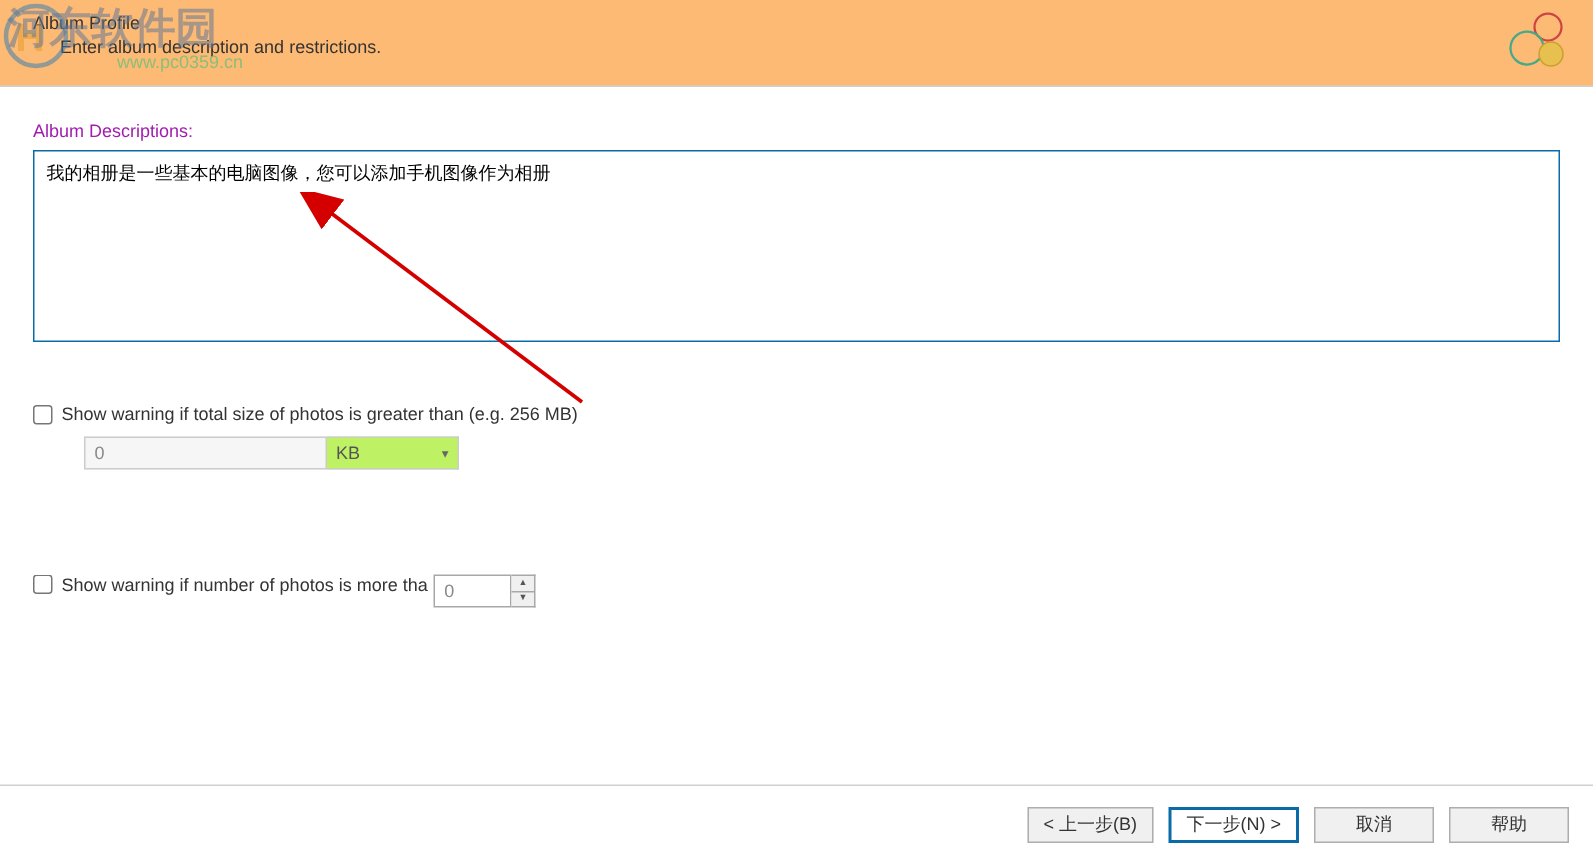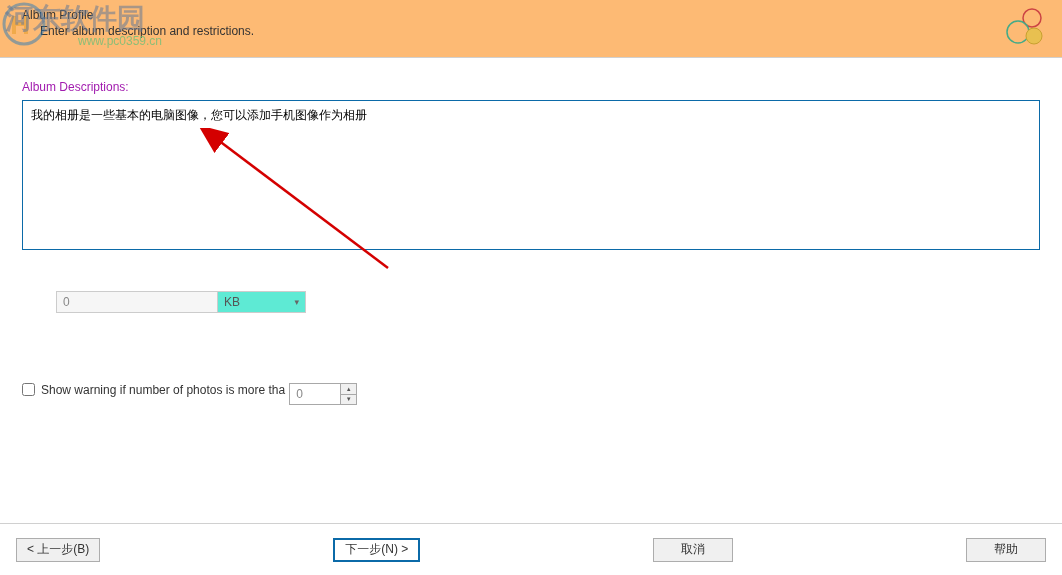--- a/index.html
+++ b/index.html
@@ -69,21 +69,21 @@
       padding: 22px;
     }
     .label {
       font-size: 12px;
       color: #a21caf;
       margin-bottom: 6px;
       display: block;
     }
     .description-box {
       width: 100%;
-      height: 150px;
+      height: 128px;
       border: 1px solid #0b6aa8;
       padding: 6px 8px;
       font-size: 12px;
       font-family: Liberation Mono, monospace;
       resize: none;
       outline: none;
       margin-bottom: 38px;
       position: relative;
     }
     .row {
@@ -114,21 +114,21 @@
       padding: 2px 6px;
       font-size: 12px;
       color: #888;
       background: #f6f6f6;
     }
     .unit-select {
       width: 88px;
       height: 22px;
       border: 1px solid #ccc;
       border-left: none;
-      background: #5eead4;
+      background: #bef264;
       font-size: 12px;
       color: #555;
       padding: 0 6px;
       display: flex;
       align-items: center;
       justify-content: space-between;
     }
     .chev { font-size: 9px; color: #666; }
     .row2 {
       display: flex;
@@ -169,21 +169,21 @@
     .spin-btn + .spin-btn { border-top: 1px solid #a8a8a8; }
     .footer {
       position: absolute;
       bottom: 0;
       left: 0;
       right: 0;
       height: 52px;
       border-top: 1px solid #d0d0d0;
       display: flex;
       align-items: center;
-      justify-content: space-between;
+      justify-content: flex-end;
       padding: 0 16px;
       gap: 10px;
       background: #fff;
     }
     .btn {
       min-width: 80px;
       height: 24px;
       border: 1px solid #adadad;
       background: #f0f0f0;
       font-size: 12px;
@@ -228,20 +228,24 @@
       <circle cx="30" cy="30" r="8" fill="#e8c050" stroke="#c8a030" stroke-width="1"></circle>
     </svg>
   </div>
 </div>
 
 <div class="content">
   <label class="label">Album Descriptions:</label>
   <textarea class="description-box" style="">我的相册是一些基本的电脑图像，您可以添加手机图像作为相册</textarea>
 
   <div class="row-group">
+    <div class="row">
+      <input type="checkbox" class="checkbox" style="">
+      <span class="ck-label">Show warning if total size of photos is greater than (e.g. 256 MB)</span>
+    </div>
     <div class="input-row">
       <input class="num-input" disabled="" value="0" style="">
       <div class="unit-select">
         <span>KB</span>
         <span class="chev">▾</span>
       </div>
     </div>
   </div>
 
   <div class="row2">

